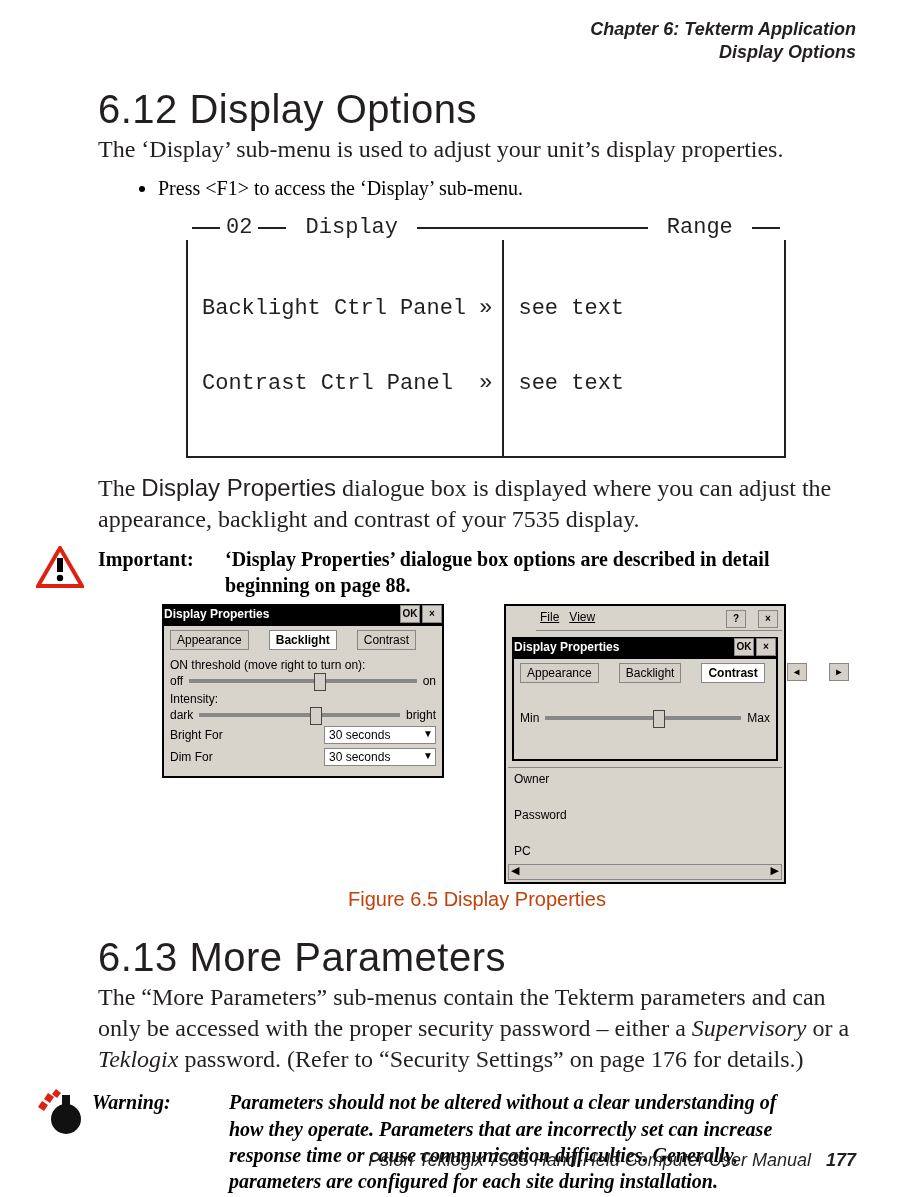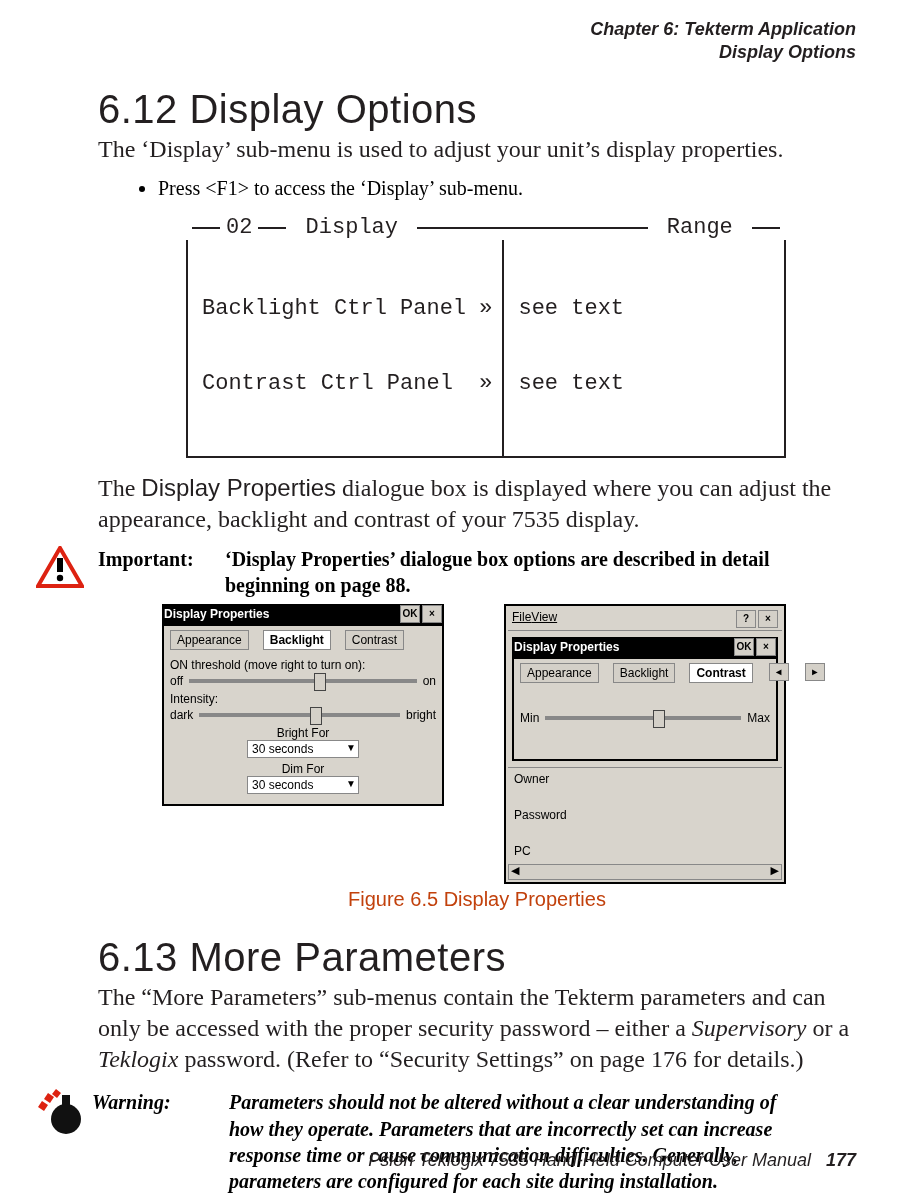--- a/index.html
+++ b/index.html
@@ -105,46 +105,46 @@
     background: #000; color: #fff; display: flex; align-items: center;
     height: 20px; padding: 0 2px; font-weight: bold;
   }
   .titlebar .tspace { flex: 1; }
   .tbtn {
     background: #d4d0c8; color:#000; border:1px solid #888; height:16px;
     min-width:18px; margin-left:2px; font-size:10px; font-weight:bold;
     display:inline-flex; align-items:center; justify-content:center;
   }
   .panel { border:2px solid #000; padding:4px 6px 6px 6px; background:#d8d4cc; }
-  .tabs { display:flex; gap:14px; margin-bottom:8px; }
+  .tabs { display:flex; gap:20px; margin-bottom:8px; }
   .tab {
     border:1px solid #888; padding:2px 6px; background:#d4d0c8; font-size:12px;
   }
   .tab.active { background:#fff; font-weight:bold; }
   .label { font-size:12px; margin-top:4px; }
   .sliderrow { display:flex; align-items:center; gap:6px; margin:2px 0 4px 0; }
   .slider {
     flex:1; height:4px; background:#888; position:relative;
   }
   .slider::after{
     content:""; position:absolute; left:55%; top:-6px; width:10px; height:16px;
     background:#d4d0c8; border:1px solid #444;
   }
   .dropdown {
     border:1px solid #888; background:#fff; padding:1px 16px 1px 4px;
     font-size:12px; position:relative; display:inline-block; min-width:90px;
   }
   .dropdown::after{
     content:"▼"; position:absolute; right:2px; top:1px; font-size:10px; color:#000;
   }
-  .kvrow { display:flex; justify-content:space-between; align-items:center; margin:4px 0;flex-direction:column; }
+  .kvrow { display:flex; justify-content:space-between; align-items:center; margin:4px 0; }
   .checkbox { display:flex; gap:6px; align-items:flex-start; font-size:12px; margin-top:4px; }
   .chk { width:12px; height:12px; border:1px solid #000; background:#fff; margin-top:2px; flex:0 0 12px; }
   .win2-outer { border:2px solid #000; padding:2px; background:#d8d4cc; }
-  .menubar { display:flex; font-size:12px; padding:2px 4px; border-bottom:1px solid #888; }
+  .menubar { display:flex; gap:10px; font-size:12px; padding:2px 4px; border-bottom:1px solid #888;margin-left:28px; }
   .bottombar { display:flex; gap:22px; font-size:12px; padding:4px 6px; border-top:1px solid #888; margin-top:6px;flex-direction:column; }
   .scroll-h { height:14px; border:1px solid #888; background:#d4d0c8; margin-top:2px; position:relative; }
   .scroll-h::before{content:"◀"; position:absolute; left:2px; top:-1px; font-size:11px;}
   .scroll-h::after{content:"▶"; position:absolute; right:2px; top:-1px; font-size:11px;}
   .fig-caption {
     text-align:center;
     font-family: "Arial Narrow", Arial, Helvetica, sans-serif;
     font-stretch: condensed;
     font-size: 20px;
     margin: 2px 0 6px 0;

